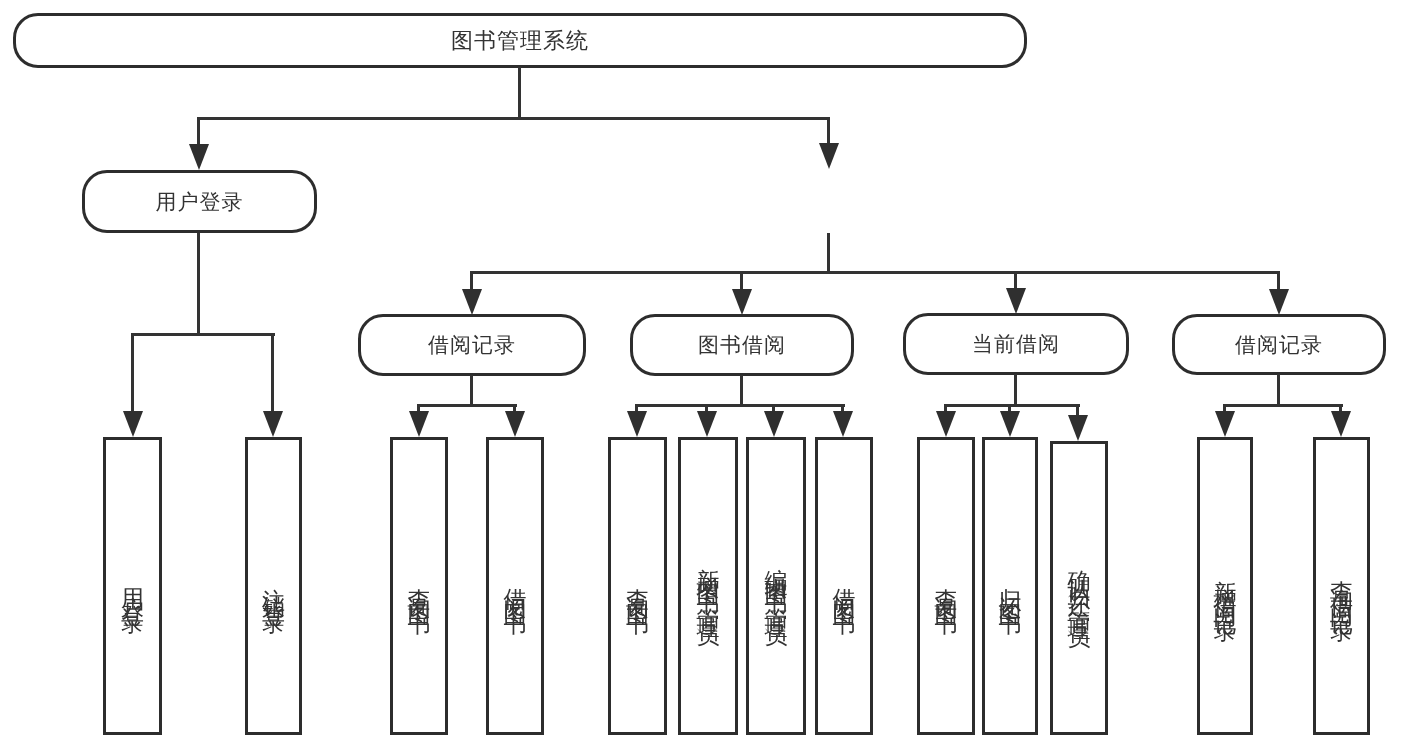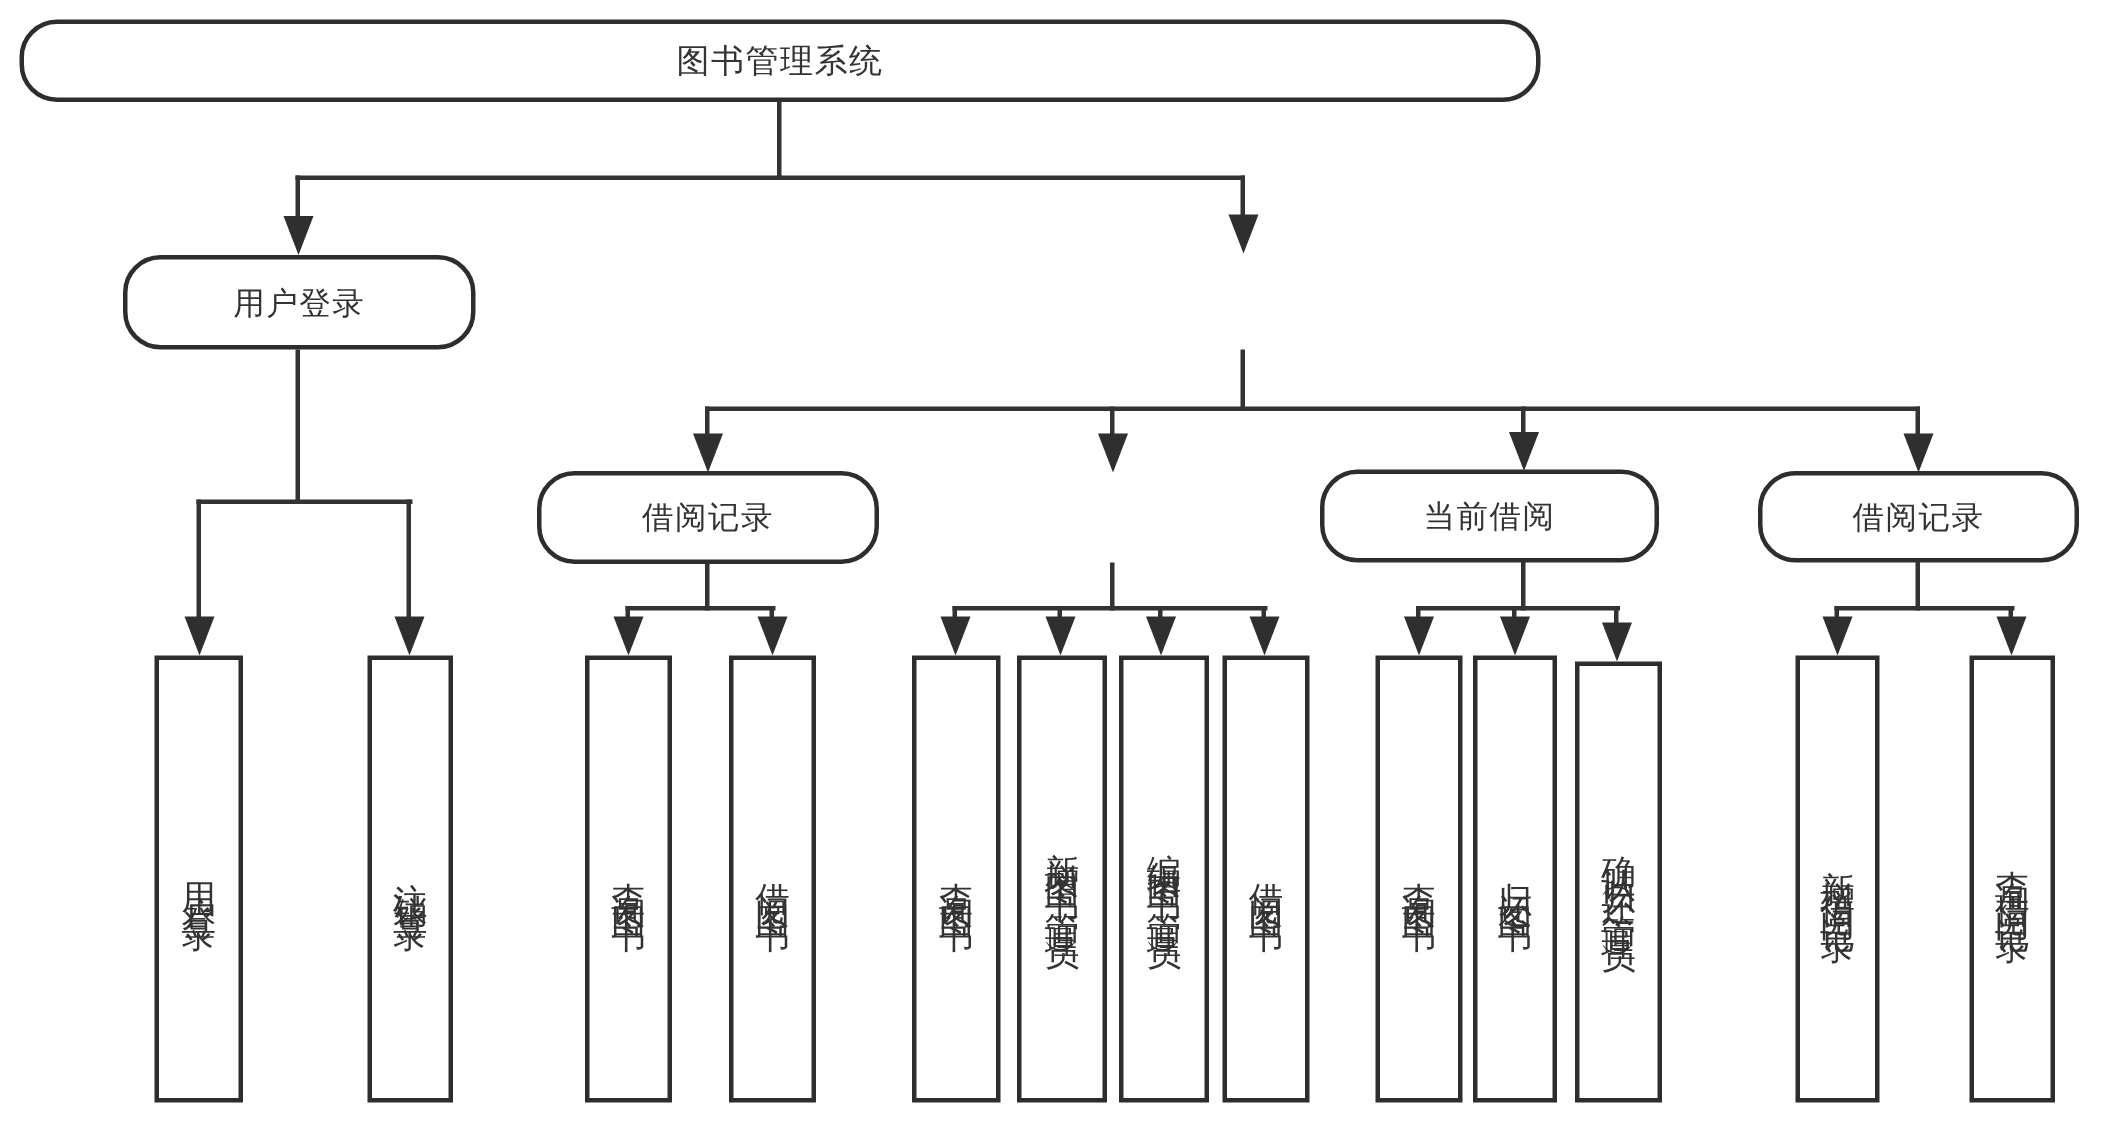--- a/index.html
+++ b/index.html
@@ -80,21 +80,22 @@
   <div class="vl" style="left:470px; top:271px; height:22px;"></div>
   <div class="ar" style="left:472px; top:289px;"></div>
   <div class="vl" style="left:740px; top:271px; height:22px;"></div>
   <div class="ar" style="left:742px; top:289px;"></div>
   <div class="vl" style="left:1014px; top:271px; height:22px;"></div>
   <div class="ar" style="left:1016px; top:288px;"></div>
   <div class="vl" style="left:1277px; top:271px; height:22px;"></div>
   <div class="ar" style="left:1279px; top:289px;"></div>
 
   <div class="box hbox" style="left:358px; top:314px; width:228px; height:62px;">借阅记录</div>
-  <div class="box hbox" style="left:880px; top:313px; width:226px; height:62px;">当前借阅</div>
+  <div class="box hbox" style="left:630px; top:314px; width:224px; height:62px;">图书借阅</div>
+  <div class="box hbox" style="left:903px; top:313px; width:226px; height:62px;">当前借阅</div>
   <div class="box hbox" style="left:1172px; top:314px; width:214px; height:61px;">借阅记录</div>
 
   <div class="vl" style="left:470px; top:375px; height:32px;"></div>
   <div class="hl" style="left:417px; top:404px; width:100px;"></div>
   <div class="vl" style="left:417px; top:404px; height:12px;"></div>
   <div class="ar" style="left:419px; top:411px;"></div>
   <div class="vl" style="left:513px; top:404px; height:12px;"></div>
   <div class="ar" style="left:515px; top:411px;"></div>
 
   <div class="vl" style="left:740px; top:375px; height:32px;"></div>

